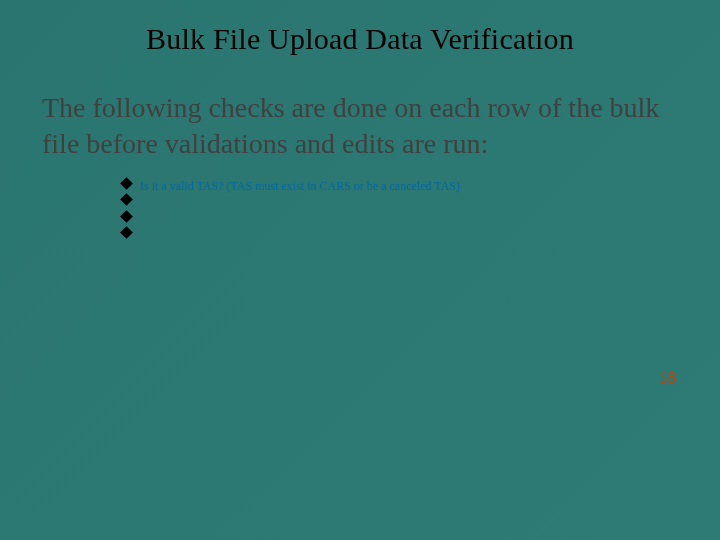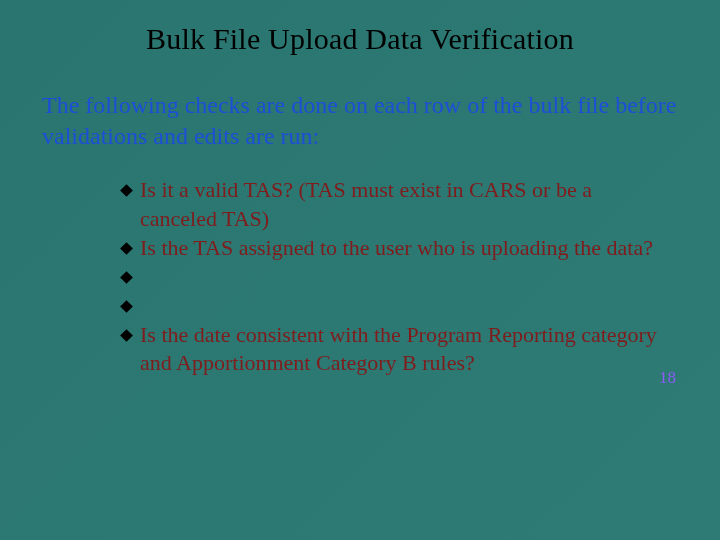--- a/index.html
+++ b/index.html
@@ -19,71 +19,70 @@
   }
   .title {
     font-size: 30px;
     font-weight: 400;
     text-align: center;
     margin-bottom: 34px;
     color: #000;
     letter-spacing: 0.2px;
   }
   .intro {
-    font-size: 24px;
+    font-size: 28px;
     line-height: 1.3;
-    margin-bottom: 24px;
-    color: #1d4ed8;
+    margin-bottom: 16px;
+    color: #404040;
     padding-left: 2px;
   }
   .bullets {
     list-style: none;
     padding-left: 82px;
     padding-right: 10px;
   }
   .bullets li {
     position: relative;
-    font-size: 22px;
+    font-size: 12px;
     line-height: 1.28;
     margin-bottom: 1px;
-    color: #7f1d1d;
+    color: #0369a1;
     text-indent: -18px;
     padding-left: 18px;
   }
   .bullets li .diamond {
     display: inline-block;
     width: 9px;
     height: 9px;
     background: #000;
     transform: rotate(45deg);
     margin-right: 9px;
     position: relative;
     top: -2px;
   }
   .pagenum {
     position: absolute;
     bottom: 20px;
     right: 44px;
     font-size: 17px;
-    color: #8b5cf6;
+    color: #c2410c;
     margin-left: 24px;
   }
 </style>
 </head>
 <body>
 
 <div class="slide">
 
   <h1 class="title">Bulk File Upload Data Verification</h1>
 
   <p class="intro">The following checks are done on each row of the bulk file before validations and edits are run:</p>
 
   <ul class="bullets">
     <li><span class="diamond"></span><span>Is it a valid TAS? (TAS must exist in CARS or be a canceled TAS)</span></li>
-    <li><span class="diamond"></span><span>Is the TAS assigned to the user who is uploading the data?</span></li>
     <li><span class="diamond"></span></li>
     <li><span class="diamond"></span></li>
-    <li><span class="diamond"></span><span>Is the date consistent with the Program Reporting category and Apportionment Category B rules?</span></li>
+    <li><span class="diamond"></span></li>
   </ul>
 
   <div class="pagenum">18</div>
 
 </div>
 
 </body></html>

